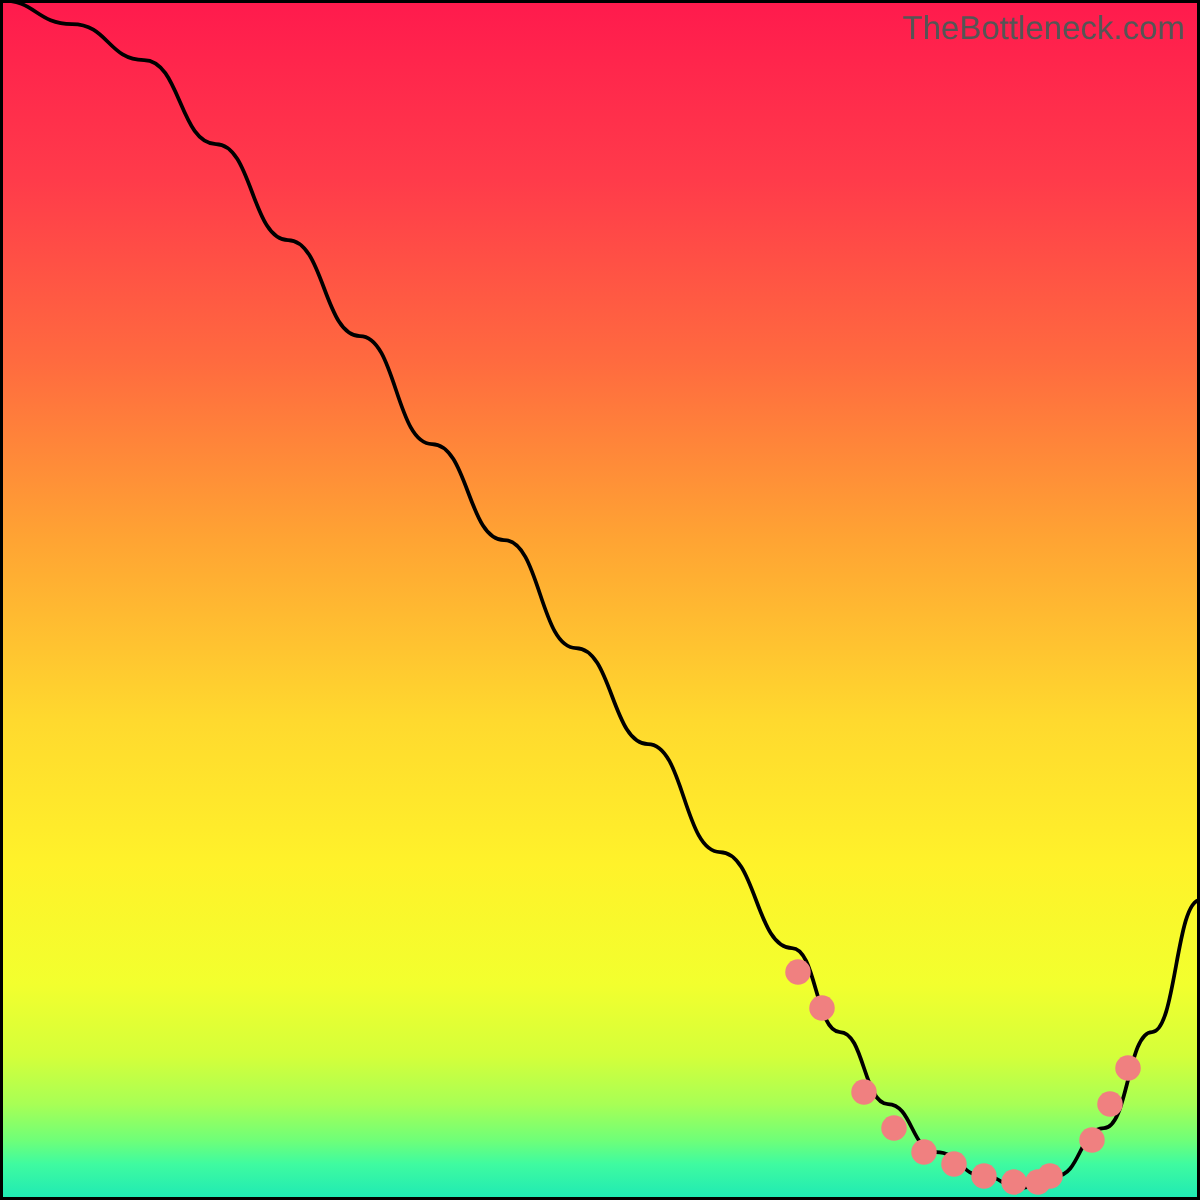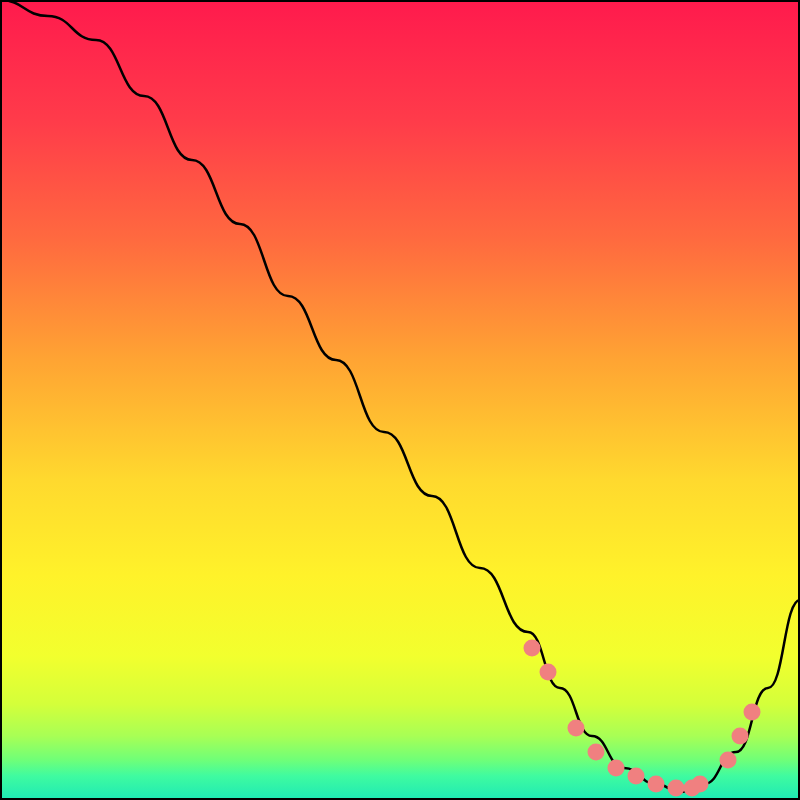--- a/index.html
+++ b/index.html
@@ -46,14 +46,15 @@
         <circle cx="656" cy="784" r="8.5" fill="#f08080"></circle>
         <circle cx="676" cy="788" r="8.5" fill="#f08080"></circle>
         <circle cx="692" cy="788" r="8.5" fill="#f08080"></circle>
         <circle cx="700" cy="784" r="8.5" fill="#f08080"></circle>
         <circle cx="728" cy="760" r="8.5" fill="#f08080"></circle>
         <circle cx="740" cy="736" r="8.5" fill="#f08080"></circle>
         <circle cx="752" cy="712" r="8.5" fill="#f08080"></circle>
       </g>
   </svg>
 
+  <div class="watermark">TheBottleneck.com</div>
   <div class="border-rect"></div>
 </div>
 
 </body></html>

